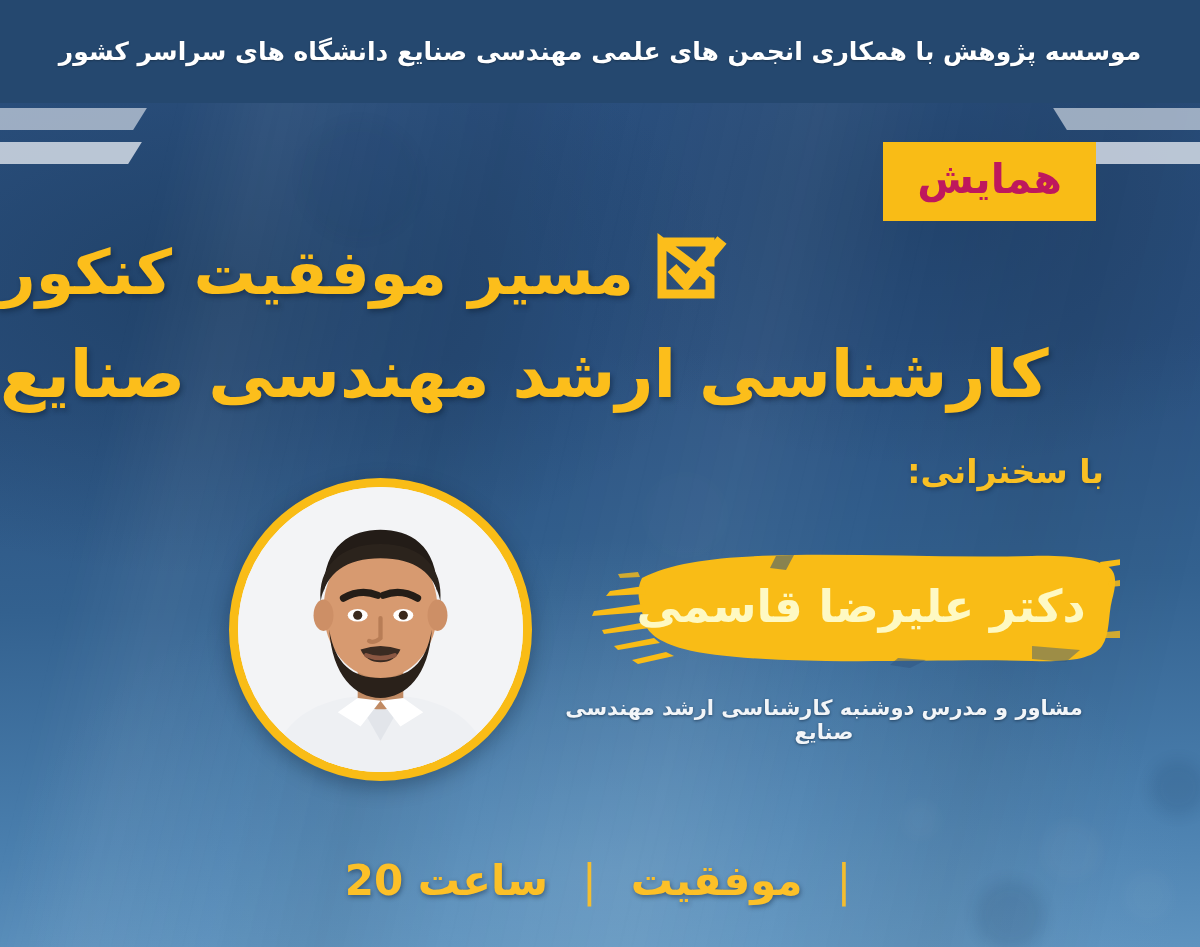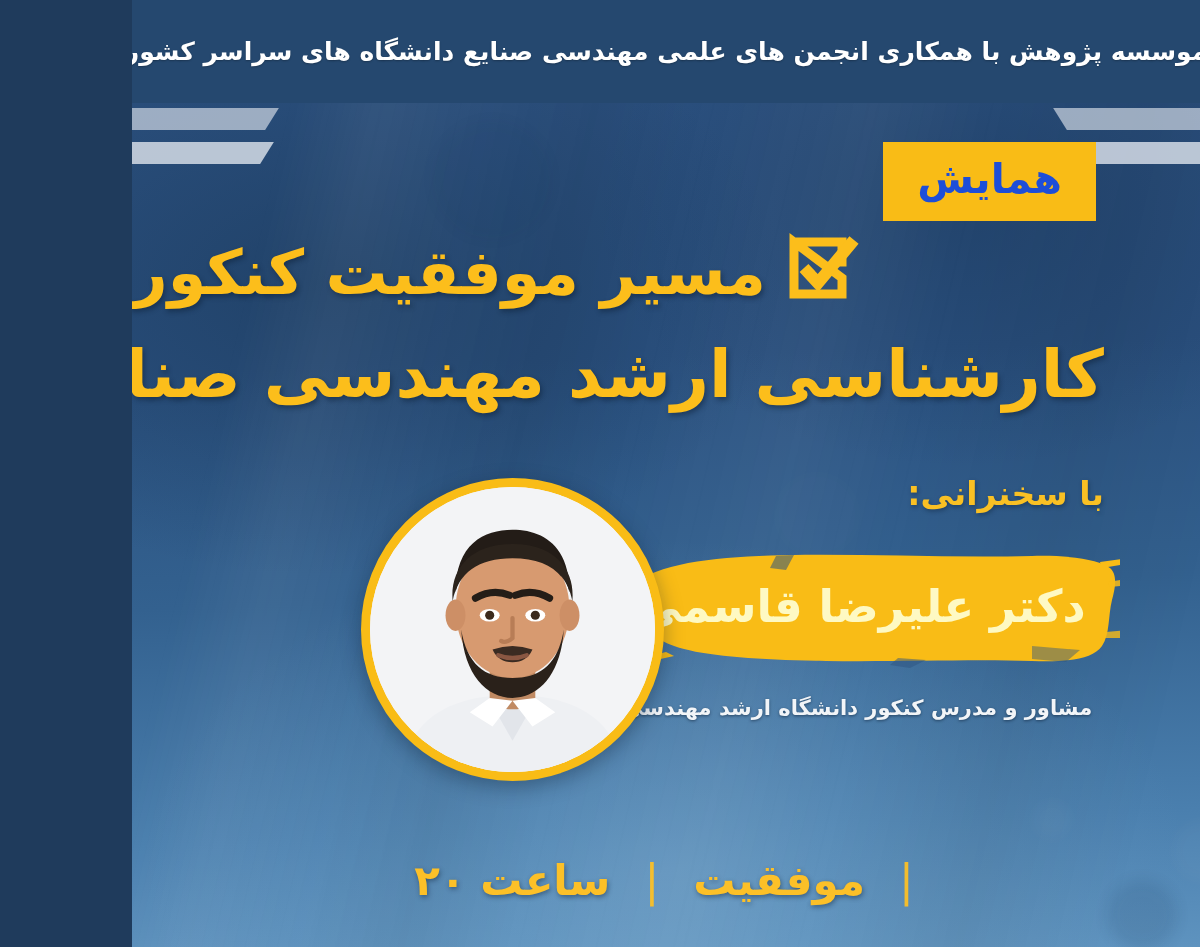--- a/index.html
+++ b/index.html
@@ -7,21 +7,21 @@
     margin: 0;
     padding: 0;
     background: #1f3b5c;
   }
   body {
     font-family: "DejaVu Sans", "Liberation Sans", sans-serif;
   }
 
   #poster {
     position: relative;
-    width: 1068px;
+    width: 1200px;
     height: 947px;
     overflow: hidden;
     background: #2d5480;
   }
 
   
   .bg-base {
     position: absolute;
     inset: 0;
     background:
@@ -130,34 +130,34 @@
     position: absolute;
     inset: 0;
     z-index: 4;
   }
 
   .badge {
     position: absolute;
     top: 142px;
     right: 104px;
     background: #f9bc16;
-    color: #1d4ed8;
+    color: #be185d;
     font-size: 41px;
     font-weight: 800;
     line-height: 1;
     padding: 17px 34px 21px 34px;
   }
 
   .title-block {
     position: absolute;
     top: 232px;
     right: 0;
     left: 0;
     padding-right: 96px;
-    text-align: right;
+    text-align: left;
   }
   .title-line {
     color: #fcbe1b;
     font-weight: 800;
     line-height: 1.08;
     white-space: nowrap;
     text-shadow: 2px 3px 5px rgba(11,28,50,.45);
     direction: rtl;
   }
   .title-1 {
@@ -166,21 +166,21 @@
     align-items: center;
     justify-content: flex-end;
     gap: 20px;
   }
   .title-2 { font-size: 66px; margin-top: 24px; }
 
   .check-icon { display: inline-block; flex: 0 0 auto; }
 
   .speaker-label {
     position: absolute;
-    top: 474px;
+    top: 452px;
     right: 96px;
     color: #f9c024;
     font-size: 33px;
     font-weight: 700;
     text-shadow: 1px 2px 4px rgba(11,28,50,.4);
   }
 
   
   .brush-wrap {
     position: absolute;
@@ -337,21 +337,21 @@
         <path fill="#f9bc16" d="M528,40 L552,36 L550,43 L530,45 Z" opacity=".85"></path>
         <path fill="#f9bc16" d="M526,90 L548,88 L544,96 L524,96 Z" opacity=".8"></path>
 
         <path fill="#2d5480" d="M196,14 L214,13 L206,28 L190,26 Z" opacity=".55"></path>
         <path fill="#2d5480" d="M318,116 L346,118 L330,126 L310,123 Z" opacity=".5"></path>
         <path fill="#2d5480" d="M452,104 L500,108 L486,120 L452,117 Z" opacity=".45"></path>
       </svg>
       <div class="speaker-name">دکتر علیرضا قاسمی</div>
     </div>
 
-    <div class="speaker-role">مشاور و مدرس کنکور دانشگاه ارشد مهندسی صنایع</div>
+    <div class="speaker-role">مشاور و مدرس دوشنبه کارشناسی ارشد مهندسی صنایع</div>
 
     <div class="portrait">
       <svg viewBox="0 0 200 200" aria-hidden="true">
         <rect x="0" y="0" width="200" height="200" fill="#f3f4f6"></rect>
 
         <path d="M22 200 C28 160 60 146 100 146 C140 146 172 160 178 200 Z" fill="#eef0f3"></path>
         <path d="M84 150 L100 178 L116 150 L108 144 L92 144 Z" fill="#e2e5ea"></path>
 
         <path d="M84 124 h32 v26 c0 8 -32 8 -32 0 Z" fill="#c08a63"></path>
 
@@ -381,17 +381,17 @@
 
         <path d="M84 148 L70 158 L86 168 L100 150 Z" fill="#ffffff"></path>
         <path d="M116 148 L130 158 L114 168 L100 150 Z" fill="#ffffff"></path>
       </svg>
     </div>
 
     <div class="footer-row">
       <div class="foot-sep">|</div>
       <div class="foot-item">موفقیت</div>
       <div class="foot-sep">|</div>
-      <div class="foot-item">ساعت ۲۰</div>
+      <div class="foot-item">ساعت 20</div>
     </div>
 
   </div>
 </div>
 
 </body></html>

